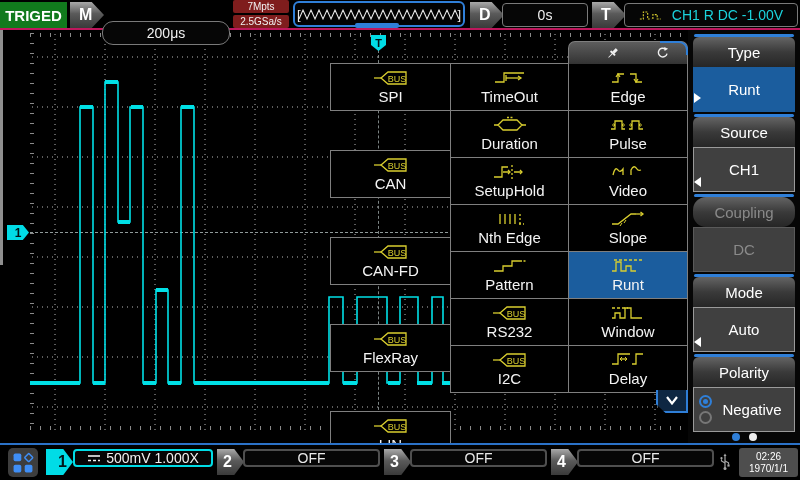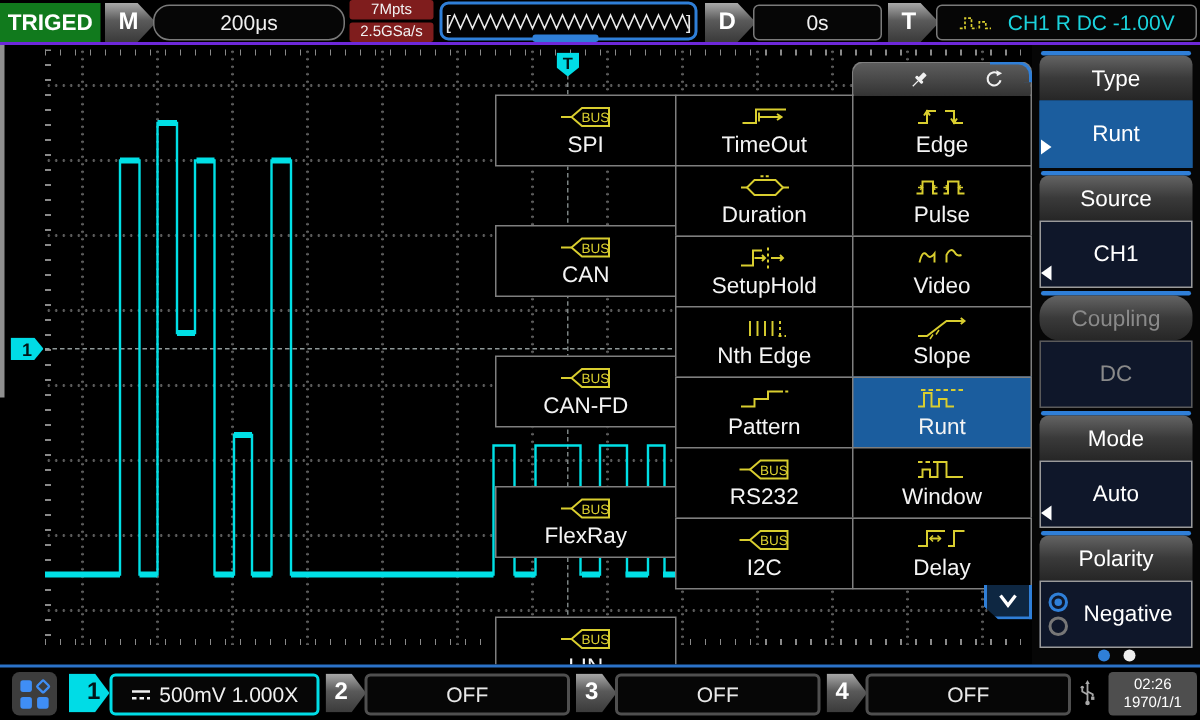--- a/index.html
+++ b/index.html
@@ -2,21 +2,21 @@
 <html><head>
 <meta charset="utf-8">
 <style>
   html,body{margin:0;padding:0;background:#000;}
   body{width:800px;height:480px;position:relative;overflow:hidden;
        font-family:"Liberation Sans","DejaVu Sans",sans-serif;
        -webkit-font-smoothing:antialiased;color:#eee;}
   .abs{position:absolute;}
   
   #topbar{position:absolute;left:0;top:0;width:800px;height:30px;background:#000;
-          border-bottom:2px solid #6d28d9;box-sizing:border-box;z-index:30;}
+          border-bottom:2px solid #be185d;box-sizing:border-box;z-index:30;}
   .triged{left:0;top:2px;width:67px;height:26px;background:#117a1d;color:#fff;
           font-weight:bold;font-size:15px;display:flex;align-items:center;justify-content:center;}
   .pent{clip-path:polygon(0 0,64% 0,100% 50%,64% 100%,0 100%);
         background:linear-gradient(180deg,#a9a9a9,#5a5a5a 45%,#3a3a3a);
         color:#fff;font-weight:bold;display:flex;align-items:center;}
   .tb-badge{top:2px;width:34px;height:26px;font-size:16px;padding-left:9px;box-sizing:border-box;}
   .tb-box{background:#060606;border:1px solid #7a7a7a;border-radius:4px;color:#f0f0f0;
           display:flex;align-items:center;justify-content:center;font-size:14px;box-sizing:border-box;}
   .mini-badge{width:56px;height:13px;background:#7f1d1d;border-radius:2px;color:#f2f2f2;
               font-size:10px;display:flex;align-items:center;justify-content:center;}
@@ -58,42 +58,42 @@
     border:2px solid #2f7fd8;border-top:none;display:flex;align-items:center;justify-content:center;
     clip-path:polygon(0 0,100% 0,100% 100%,30% 100%,0 62%);z-index:21;}
   #menu-edge{left:329px;top:33px;width:3px;height:235px;background:#8f8f8f;z-index:21;}
   
   #sidebar{position:absolute;right:0;top:0;width:112px;height:413px;background:#060606;z-index:25;}
   .side-sec{position:relative;margin:0 5px 2px 5px;}
   .side-line{height:3px;background:#2f7fd8;border-radius:2px;margin:0 1px;}
   .side-head{height:30px;background:linear-gradient(180deg,#646464,#3a3a3a 50%,#262626);
              border-radius:6px 6px 0 0;display:flex;align-items:center;justify-content:center;
              color:#fff;font-size:15px;}
-  .side-val{height:45px;background:#0f172a;border:1px solid #9a9a9a;box-sizing:border-box;
+  .side-val{height:45px;background:#404040;border:1px solid #9a9a9a;box-sizing:border-box;
             display:flex;align-items:center;justify-content:center;color:#fff;font-size:15px;position:relative;}
   .side-val.sel{background:#1b5d9e;border-color:#1b5d9e;}
   .side-sec.disabled .side-head{color:#8a8a8a;border-radius:13px;}
   .side-sec.disabled .side-val{color:#8a8a8a;border-color:#5a5a5a;}
   .ptr-right{position:absolute;left:0;bottom:8px;width:0;height:0;
              border-left:7px solid #fff;border-top:5px solid transparent;border-bottom:5px solid transparent;}
   .ptr-left{position:absolute;left:0;bottom:4px;width:0;height:0;
             border-right:7px solid #fff;border-top:5px solid transparent;border-bottom:5px solid transparent;}
   .radio{position:absolute;left:5px;width:9px;height:9px;border-radius:50%;border:2px solid #777;}
   .radio.on{border-color:#2f7fd8;}
   .radio.on::after{content:"";position:absolute;left:2px;top:2px;width:5px;height:5px;border-radius:50%;background:#2f7fd8;}
   #page-dots{position:absolute;right:0;bottom:2px;width:112px;display:flex;justify-content:center;gap:9px;}
   .dot{width:8px;height:8px;border-radius:50%;}
   
   #bottombar{position:absolute;left:0;top:443px;width:800px;height:37px;background:#000;
              border-top:2px solid #2b72c8;box-sizing:border-box;z-index:30;}
   #app-icon{left:8px;top:3px;width:30px;height:29px;background:#3d3d3d;border-radius:5px;
             display:flex;align-items:center;justify-content:center;}
   .ch-tag{top:4px;width:27px;height:26px;font-size:16px;padding-left:6px;box-sizing:border-box;}
   .ch-tag.on{background:#00dce6;color:#00171a;}
-  .ch-box{top:4px;height:28px;border-radius:4px;font-size:14px;gap:5px;}
+  .ch-box{top:4px;height:18px;border-radius:4px;font-size:14px;gap:5px;}
   .ch-box.on{border:2px solid #00dce6;}
   .ch-box.off{border:2px solid #4f4f4f;color:#e8e8e8;}
   #clock{left:739px;top:3px;width:59px;height:29px;background:#4e4e4e;border-radius:3px;
          display:flex;flex-direction:column;align-items:center;justify-content:center;
          font-size:10px;line-height:12px;color:#fff;}
   svg text{font-family:"Liberation Sans","DejaVu Sans",sans-serif;}
 </style>
 </head>
 <body>
 
@@ -195,21 +195,21 @@
         <path d="M1 3 H13"></path>
           <path d="M1 7.5 H4 M6 7.5 H9 M11 7.5 H13"></path>
       </g>
     </symbol>
   </defs>
 </svg>
 
 <div id="topbar">
   <div class="abs triged">TRIGED</div>
   <div class="abs pent tb-badge" style="left:70px;">M</div>
-  <div class="abs tb-box" style="left:102px;top:3px;width:128px;height:24px;border-radius:11px;">200μs</div>
+  <div class="abs tb-box" style="left:102px;top:21px;width:128px;height:24px;border-radius:11px;">200μs</div>
   <div class="abs mini-badge" style="left:233px;top:0;">7Mpts</div>
   <div class="abs mini-badge" style="left:233px;top:15px;">2.5GSa/s</div>
   <div class="abs" id="preview">
     <svg width="168" height="22" viewBox="0 0 168 22" style="position:absolute;left:0;top:0;">
       <polyline fill="none" stroke="#e8e8e8" stroke-width="1.1" points="4,16 8,7 12,16 16,7 20,16 24,7 28,16 32,7 36,16 40,7 44,16 48,7 52,16 56,7 60,16 64,7 68,16 72,7 76,16 80,7 84,16 88,7 92,16 96,7 100,16 104,7 108,16 112,7 116,16 120,7 124,16 128,7 132,16 136,7 140,16 144,7 148,16 152,7 156,16 160,7 164,16"></polyline>
     </svg>
     <span class="bracket" style="left:2px;">[</span>
     <span class="bracket" style="right:2px;">]</span>
     <div id="preview-tab"></div>
   </div>

